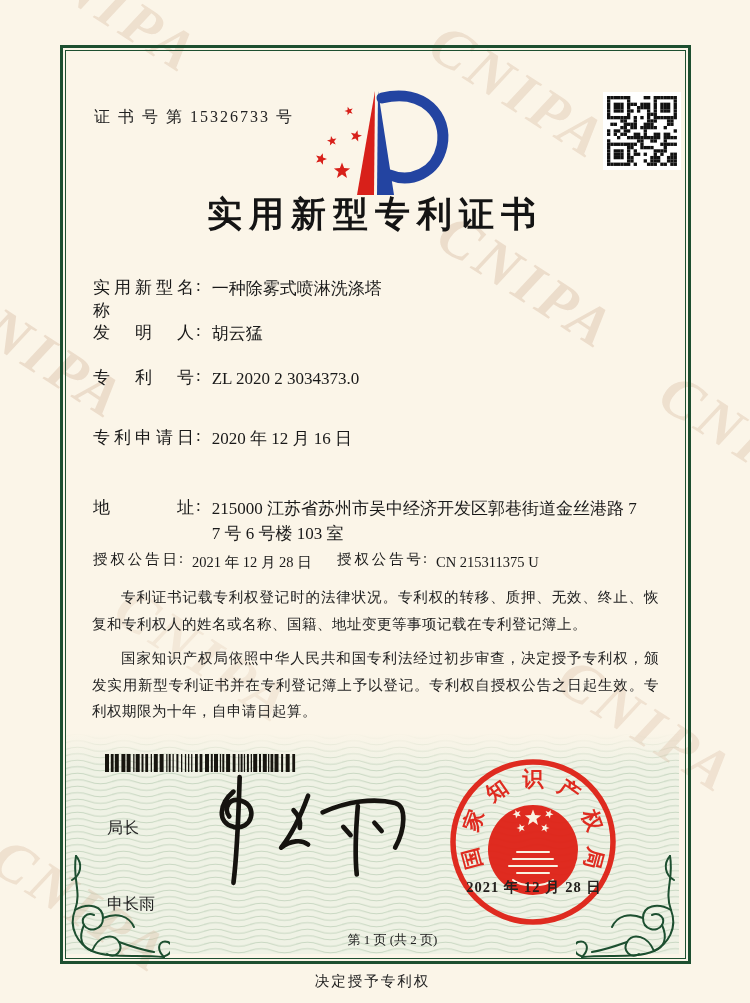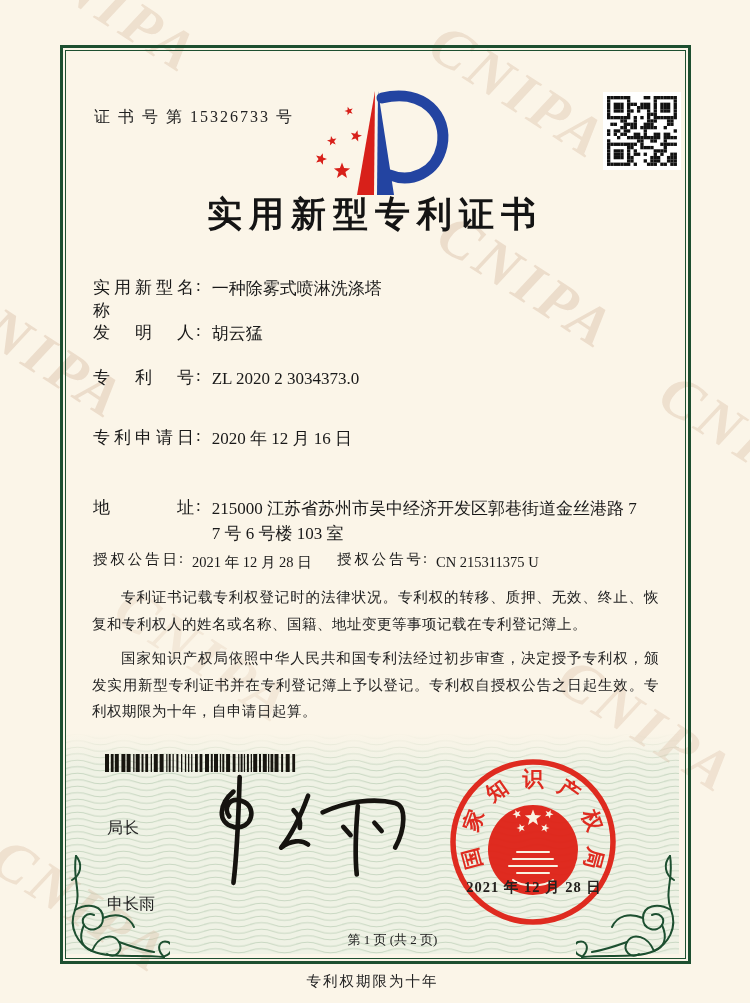--- a/index.html
+++ b/index.html
@@ -487,15 +487,15 @@
       <path d="M17,58 C31,50 45,54 45,66 C45,78 31,81 26,73 C22,66 29,60 36,63"></path>
       <path d="M34,99 C40,84 55,80 61,90 C66,99 57,107 49,102"></path>
       <path d="M45,66 C59,60 71,64 76,75"></path>
       <path d="M106,105 C97,96 102,87 110,90 C116,93 114,102 107,104"></path>
       <path d="M26,73 C20,86 24,96 34,99"></path>
       <path d="M61,90 C72,94 84,98 96,100"></path>
     </g>
   </svg>
 
   <div class="page-num">第 1 页 (共 2 页)</div>
-  <div class="cont-note">专利权期限为十年</div>
+  <div class="cont-note">决定授予专利权</div>
 
 </div>
 
 </body></html>

